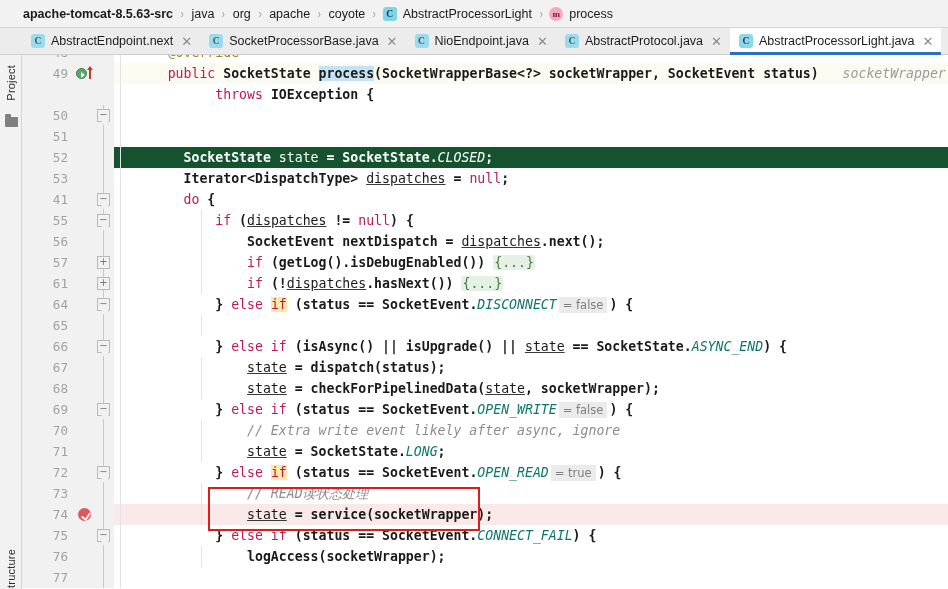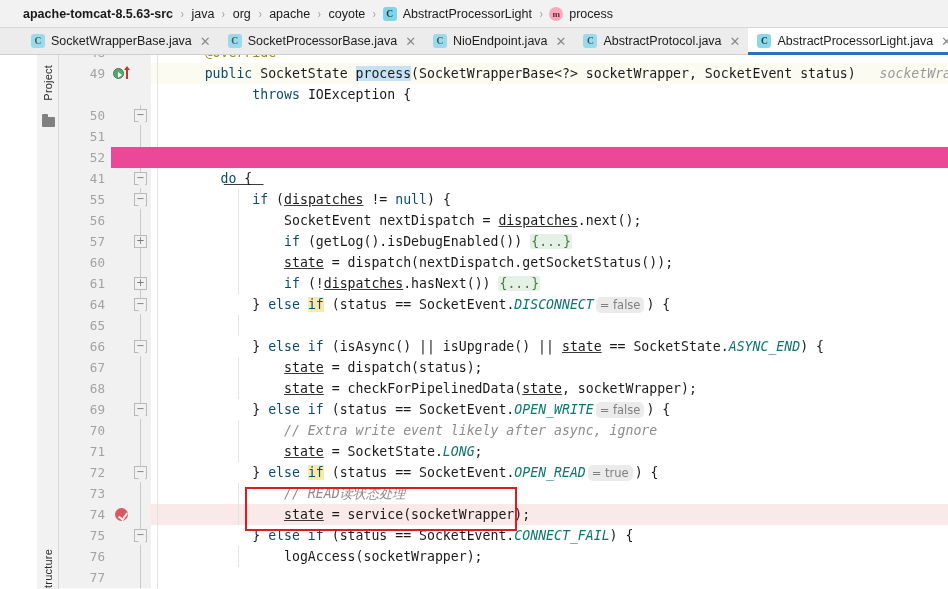--- a/index.html
+++ b/index.html
@@ -77,21 +77,21 @@
   .tab.active::after {
     content: ""; position: absolute; left: 0; right: 0; bottom: -1px;
     height: 3px; background: #2b6fc0;
   }
   .tab-close {
     color: #8a8a8a; font-size: 13px; line-height: 1;
     margin-left: 2px; font-family: "DejaVu Sans", sans-serif;
   }
 
   
-  .body { flex: 1; display: flex; min-height: 0; margin-left: 37px; }
+  .body { flex: 1; display: flex; min-height: 0; }
 
   .rail {
     width: 22px; min-width: 22px;
     background: #f2f2f2;
     border-right: 1px solid #d6d6d6;
     position: relative;
   }
   .rail-btn {
     position: absolute; left: 0; width: 22px;
     display: flex; align-items: center; justify-content: center;
@@ -117,21 +117,21 @@
     flex: 1; position: relative; background: #ffffff;
     overflow: hidden;
     font-family: "DejaVu Sans Mono", "Liberation Mono", monospace;
     font-size: 13.2px;
   }
   .rows { position: relative; }
   .row {
     position: relative; height: 21px; display: flex; align-items: stretch;
     white-space: pre;
   }
-  .row.sel      { background: #ec4899; flex-direction: column; }
+  .row.sel      { background: #14532d; }
   .row.cur      { background: #fcfbf2; }
   .row.bp       { background: #fae9e9; }
 
   .gut-num {
     width: 52px; min-width: 52px;
     background: #f1f1f1;
     color: #a2a2a2;
     text-align: right;
     padding-right: 6px;
     font-size: 12.6px;
@@ -180,34 +180,34 @@
     position: relative; z-index: 1;
   }
   .row.sel .code, .row.sel .code * { color: #ffffff !important; }
 
   
   .iguide {
     position: absolute; top: 0; bottom: 0; width: 1px; background: #e3e3e3; z-index: 0;
   }
 
   
-  .kw   { color: #0c4a6e; }
-  .txt  { color: #1a1a1a; }
+  .kw   { color: #be185d; }
+  .txt  { color: #1a1a1a; font-weight: bold; }
   .cst  { color: #0f766e; font-style: italic; }
   .fld  { color: #1a1a1a; text-decoration: underline; text-decoration-color:#3a3a3a; }
   .cmt  { color: #8c8c8c; font-style: italic; }
   .fold-code {
     background: #e5f1e5; color: #4a7a4a; border-radius: 2px; padding: 0 1px;
   }
   .hl-search { background: #fbe9a5; }
   .hl-ident  { background: #c6e2f7; }
 
   .hint {
     background: #ebebeb; color: #808080;
-    font-size: 11.5px; border-radius: 5px;
+    font-size: 11.5px; border-radius: 0;
     padding: 1px 4px; margin: 0 2px;
     font-family: "DejaVu Sans", sans-serif;
   }
   .dbg-hint {
     color: #9a9a9a; font-style: italic;
   }
 
   
   .ico-run {
     position:absolute; left:2px; top:5px;
@@ -287,21 +287,21 @@
     <span class="crumb-sep">›</span>
     <span class="crumb">
       <span class="meth-badge">m</span>
       <span class="crumb-text">process</span>
     </span>
   </div>
 
   <div class="tabstrip">
     <div class="tab">
       <span class="tab-ico">C</span>
-      <span>SocketWrapperBase.java</span>
+      <span>AbstractEndpoint.next</span>
       <span class="tab-close">✕</span>
     </div>
     <div class="tab">
       <span class="tab-ico">C</span>
       <span>SocketProcessorBase.java</span>
       <span class="tab-close">✕</span>
     </div>
     <div class="tab">
       <span class="tab-ico">C</span>
       <span>NioEndpoint.java</span>
@@ -377,20 +377,26 @@
           <div class="code"><span class="iguide" style="left:6px"></span></div>
         </div>
 
         <div class="row sel">
           <div class="gut-num">52</div>
           <div class="gut-ico"></div>
           <div class="gut-fold"></div>
           <div class="code"><span class="iguide" style="left:6px"></span>        <span class="txt">SocketState </span><span class="fld">state</span><span class="txt"> = SocketState.</span><span class="cst">CLOSED</span><span class="txt">;</span></div>
         </div>
 
+        <div class="row">
+          <div class="gut-num">53</div>
+          <div class="gut-ico"></div>
+          <div class="gut-fold"></div>
+          <div class="code"><span class="iguide" style="left:6px"></span>        <span class="txt">Iterator&lt;DispatchType&gt; </span><span class="fld">dispatches</span><span class="txt"> = </span><span class="kw">null</span><span class="txt">;</span></div>
+        </div>
 
         <div class="row">
           <div class="gut-num">41</div>
           <div class="gut-ico"></div>
           <div class="gut-fold">
             <span class="fold-mark arrowdown"><span>−</span></span>
           </div>
           <div class="code"><span class="iguide" style="left:6px"></span>        <span class="kw">do</span><span class="txt"> {</span></div>
         </div>
 
@@ -412,26 +418,20 @@
 
         <div class="row">
           <div class="gut-num">57</div>
           <div class="gut-ico"></div>
           <div class="gut-fold">
             <span class="fold-mark"><span>+</span></span>
           </div>
           <div class="code"><span class="iguide" style="left:6px"></span><span class="iguide" style="left:87px"></span>                <span class="kw">if</span><span class="txt"> (getLog().isDebugEnabled()) </span><span class="fold-code">{...}</span></div>
         </div>
 
-        <div class="row">
-          <div class="gut-num">60</div>
-          <div class="gut-ico"></div>
-          <div class="gut-fold"></div>
-          <div class="code"><span class="iguide" style="left:6px"></span><span class="iguide" style="left:87px"></span>                <span class="fld">state</span><span class="txt"> = dispatch(nextDispatch.getSocketStatus());</span></div>
-        </div>
 
         <div class="row">
           <div class="gut-num">61</div>
           <div class="gut-ico"></div>
           <div class="gut-fold">
             <span class="fold-mark"><span>+</span></span>
           </div>
           <div class="code"><span class="iguide" style="left:6px"></span><span class="iguide" style="left:87px"></span>                <span class="kw">if</span><span class="txt"> (!</span><span class="fld">dispatches</span><span class="txt">.hasNext()) </span><span class="fold-code">{...}</span></div>
         </div>
 

